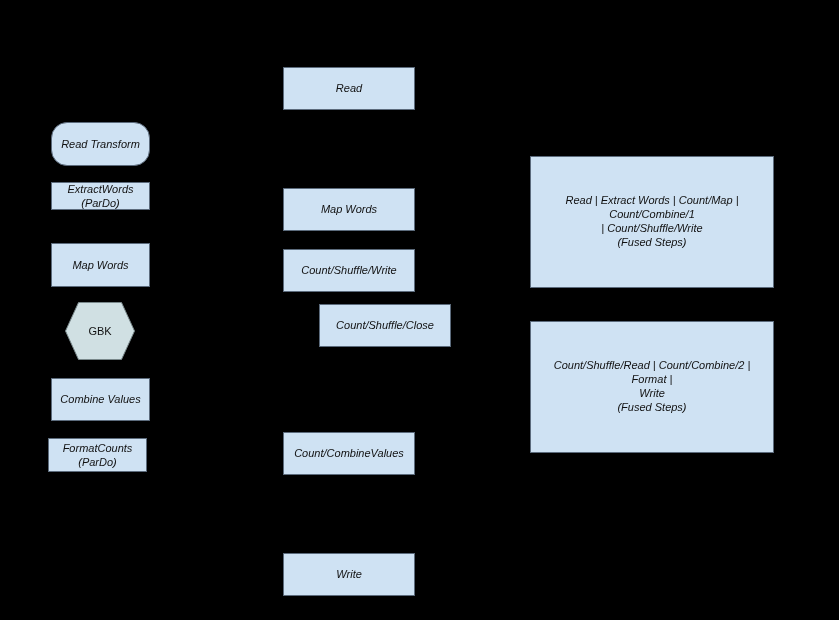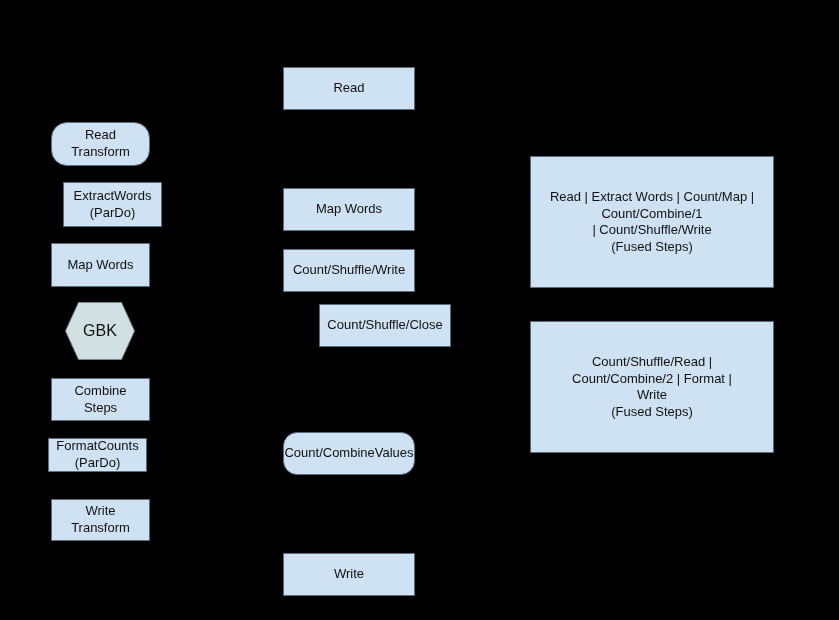--- a/index.html
+++ b/index.html
@@ -18,24 +18,25 @@
   .node {
     position: absolute;
     box-sizing: border-box;
     display: flex;
     align-items: center;
     justify-content: center;
     text-align: center;
     background: var(--node-fill, #cfe2f3);
     border: 1px solid var(--node-border, #5c6b7c);
     color: var(--text, #111111);
-    font-size: 13px;
+    font-size: 11px;
     line-height: 1.3;
     white-space: pre-line;
     padding: 2px 6px;
+    font-style: italic;
   }
   .node.wide {
     line-height: 1.27;
     padding: 2px 10px;
   }
   .hex-wrap {
     position: absolute;
     left: 65px;
     top: 302px;
     width: 70px;
@@ -51,39 +52,39 @@
     fill: var(--hex-fill, #d0e0e3);
     stroke: var(--hex-stroke, #78878a);
     stroke-width: 1;
   }
   .hex-label {
     position: absolute;
     inset: 0;
     display: flex;
     align-items: center;
     justify-content: center;
-    font-size: 16px;
+    font-size: 11px;
     color: var(--text, #111111);
   }
   
   .n-read-transform   { left: 51px; top: 122px; width: 99px;  height: 44px; border-radius: 16px; }
-  .n-extract-pardo    { left: 63px; top: 182px; width: 99px;  height: 45px; text-align: center; }
+  .n-extract-pardo    { left: 51px; top: 182px; width: 99px;  height: 28px; text-align: center; }
   .n-map-words-left   { left: 51px; top: 243px; width: 99px;  height: 44px; }
   .n-combine-values   { left: 51px; top: 378px; width: 99px;  height: 43px; }
   .n-format-counts    { left: 48px; top: 438px; width: 99px;  height: 34px; }
   .n-write-transform  { left: 51px; top: 499px; width: 99px;  height: 42px; }
   
   .mid { left: 283px; width: 132px; height: 43px; }
   .m0 { top: 67px; }
   .m1 { top: 128px; }
   .m2 { top: 188px; }
   .m3 { top: 249px; text-align: center; }
   .m4 { top: 304px; margin-left: 36px; }
   .m5 { top: 371px; }
-  .m6 { top: 432px; border-radius: 14px; }
+  .m6 { top: 432px; }
   .m7 { top: 493px; }
   .m8 { top: 553px; }
   
   .fused { left: 530px; width: 244px; height: 132px; }
   .f0 { top: 156px; }
   .f1 { top: 321px; }
 </style>
 </head>
 <body>
 
@@ -94,24 +95,23 @@
 (ParDo)</div>
   <div class="node n-map-words-left">Map Words</div>
 
   <div class="hex-wrap">
     <svg width="70" height="58" viewBox="0 0 70 58">
       <polygon class="hex-shape" points="0.5,29 13.5,0.5 56.5,0.5 69.5,29 56.5,57.5 13.5,57.5"></polygon>
     </svg>
     <div class="hex-label">GBK</div>
   </div>
 
-  <div class="node n-combine-values">Combine Steps</div>
+  <div class="node n-combine-values">Combine Values</div>
   <div class="node n-format-counts">FormatCounts
 (ParDo)</div>
-  <div class="node n-write-transform">Write Transform</div>
 
   <div class="node mid m0">Read</div>
   <div class="node mid m2">Map Words</div>
   <div class="node mid m3">Count/Shuffle/Write</div>
   <div class="node mid m4">Count/Shuffle/Close</div>
   <div class="node mid m6">Count/CombineValues</div>
   <div class="node mid m8">Write</div>
 
   <div class="node wide fused f0">Read | Extract Words | Count/Map | Count/Combine/1
 | Count/Shuffle/Write

